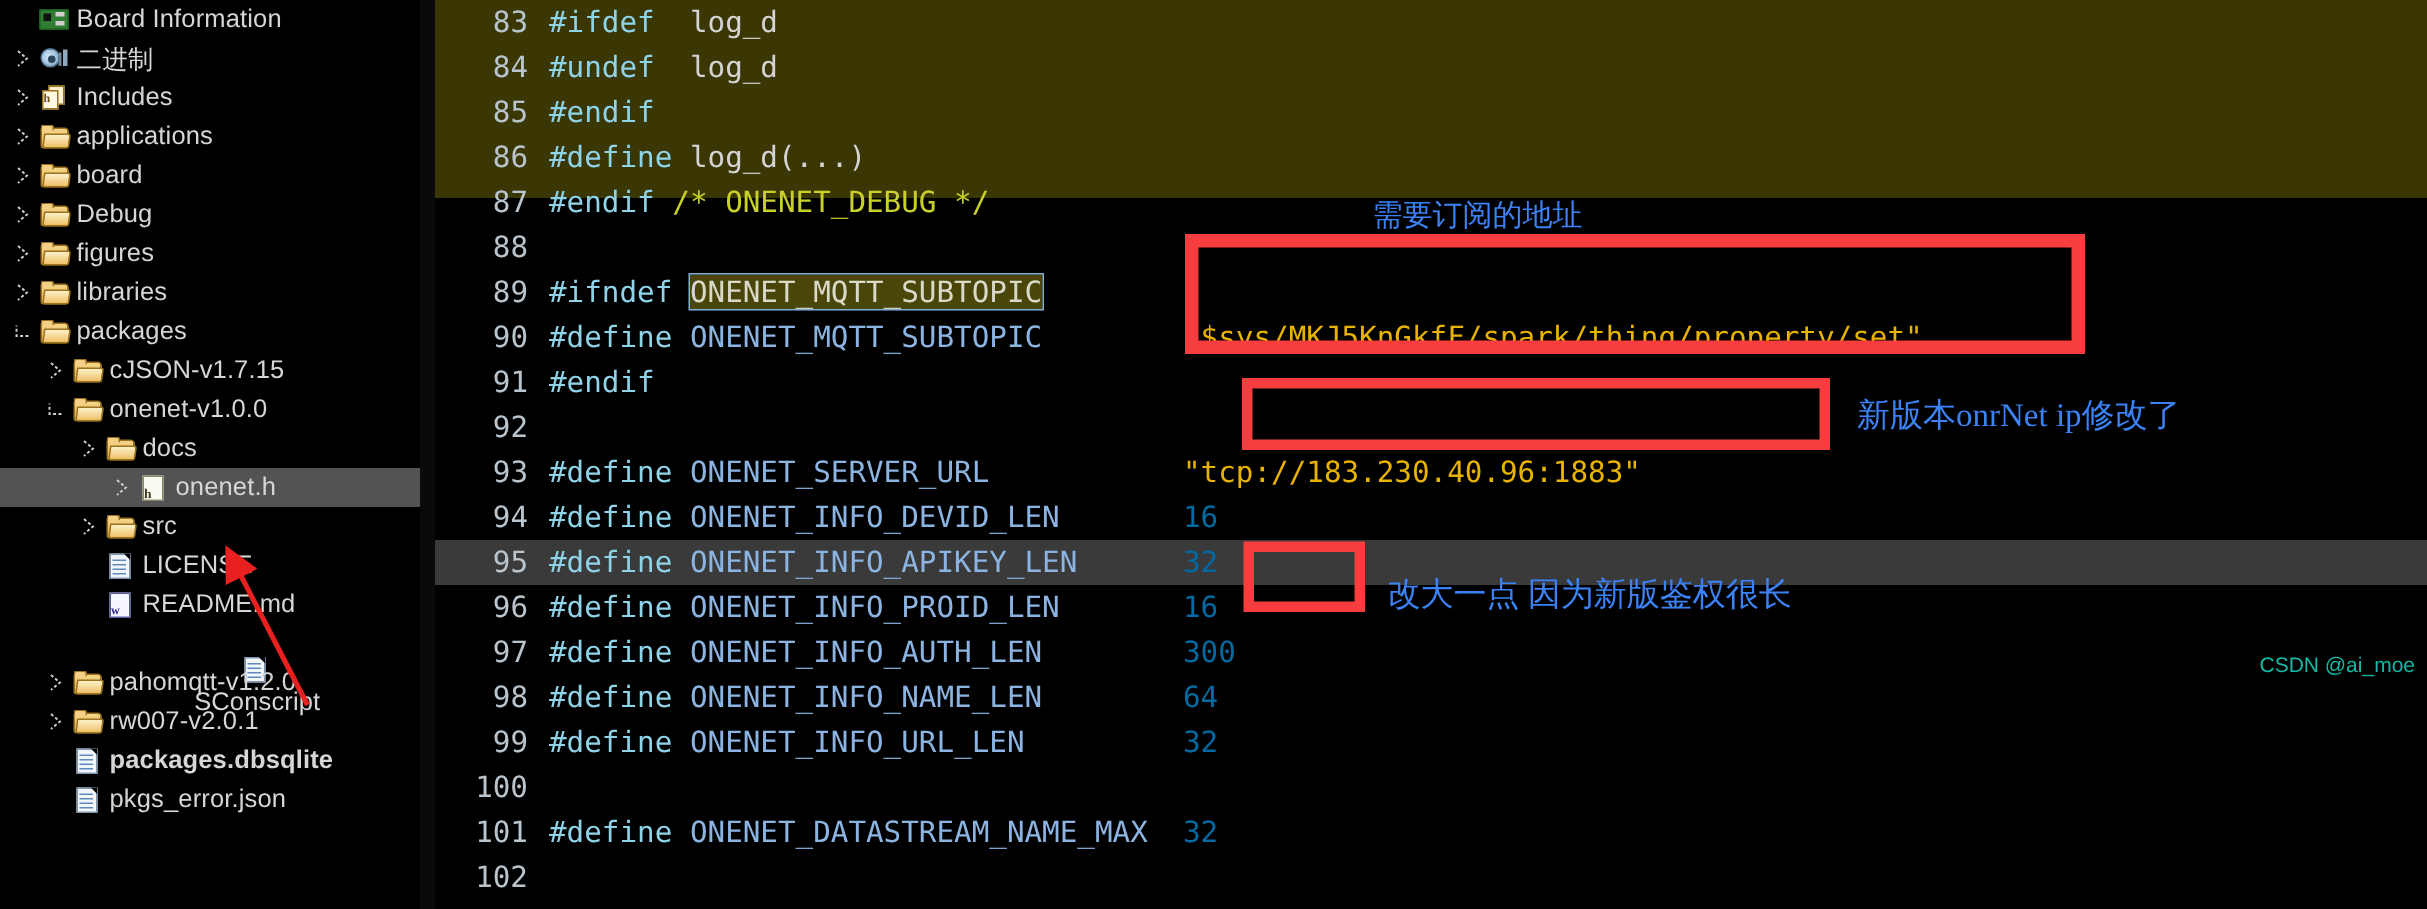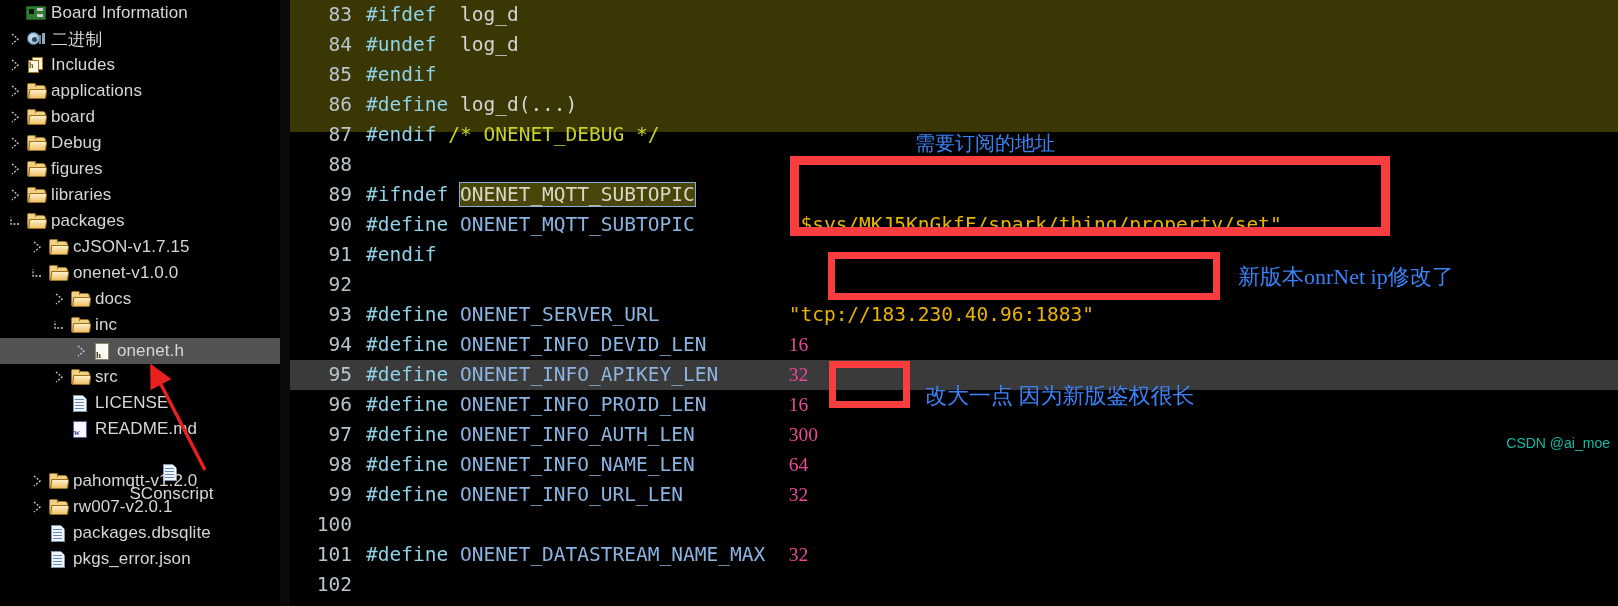--- a/index.html
+++ b/index.html
@@ -117,21 +117,21 @@
   .olive-band {
     position: absolute; left: 0; top: 0; width: 1328px; height: 132px; background: #3b3705;
   }
   .cur-band {
     position: absolute; left: 0; width: 1328px; height: 30px; background: #3a3a3a;
   }
   
   .t-pre   { color: #8fd3e8; }
   .t-id    { color: #8cb4e2; }
   .t-idw   { color: #d4d4d4; }
-  .t-num   { color: #ec4899; font-family: Liberation Serif, serif; }
+  .t-num   { color: #0369a1; }
   .t-cmt   { color: #c8d02a; }
   .t-str   { color: #e8b300; }
   .t-kw    { color: #8cb4e2; font-weight: bold; }
   .t-type  { color: #e8827b; }
   .t-plain { color: #d4d4d4; }
   .occ {
     background: #4a4509; outline: 1px solid #7fb2d8; color: #d9d9c8;
   }
 
   
@@ -326,35 +326,20 @@
         </span>
         <span class="ticon">
           <span class="ico-folder">
             <span class="back"></span>
             <span class="tab"></span>
             <span class="front"></span>
           </span>
         </span>
         <span class="tlabel">docs</span>
       </div>
-      <div class="tree-row" style="padding-left: 50px;">
-        <span class="tw">
-          <svg width="11" height="12" viewBox="0 0 11 12">
-            <path d="M1 3 L9 3 L9 10" fill="none" stroke="#cfcfcf" stroke-width="1.3" stroke-dasharray="2 1.6" transform="rotate(180 5 6)"></path>
-          </svg>
-        </span>
-        <span class="ticon">
-          <span class="ico-folder">
-            <span class="back"></span>
-            <span class="tab"></span>
-            <span class="front"></span>
-          </span>
-        </span>
-        <span class="tlabel">inc</span>
-      </div>
       <div class="tree-row selected" style="padding-left: 72px;">
         <span class="tw">
           <svg width="11" height="12" viewBox="0 0 11 12">
             <path d="M2 1 L8 6 L2 11" fill="none" stroke="#cfcfcf" stroke-width="1.3" stroke-dasharray="2 1.6"></path>
           </svg>
         </span>
         <span class="ticon">
           <span class="ico-h">
             <span class="pg"></span>
             <span class="lt">h</span>
@@ -436,21 +421,21 @@
         </span>
         <span class="ticon">
           <span class="ico-folder">
             <span class="back"></span>
             <span class="tab"></span>
             <span class="front"></span>
           </span>
         </span>
         <span class="tlabel">rw007-v2.0.1</span>
       </div>
-      <div class="tree-row" style="padding-left: 28px;">
+      <div class="tree-row" style="padding-left: 28px; font-weight: bold;">
         <span class="tw"></span>
         <span class="ticon">
           <span class="ico-doc">
             <span class="pg"></span>
             <span class="ln" style="top:4px"></span>
             <span class="ln" style="top:7px"></span>
             <span class="ln" style="top:10px"></span>
             <span class="ln" style="top:13px"></span>
           </span>
         </span>

